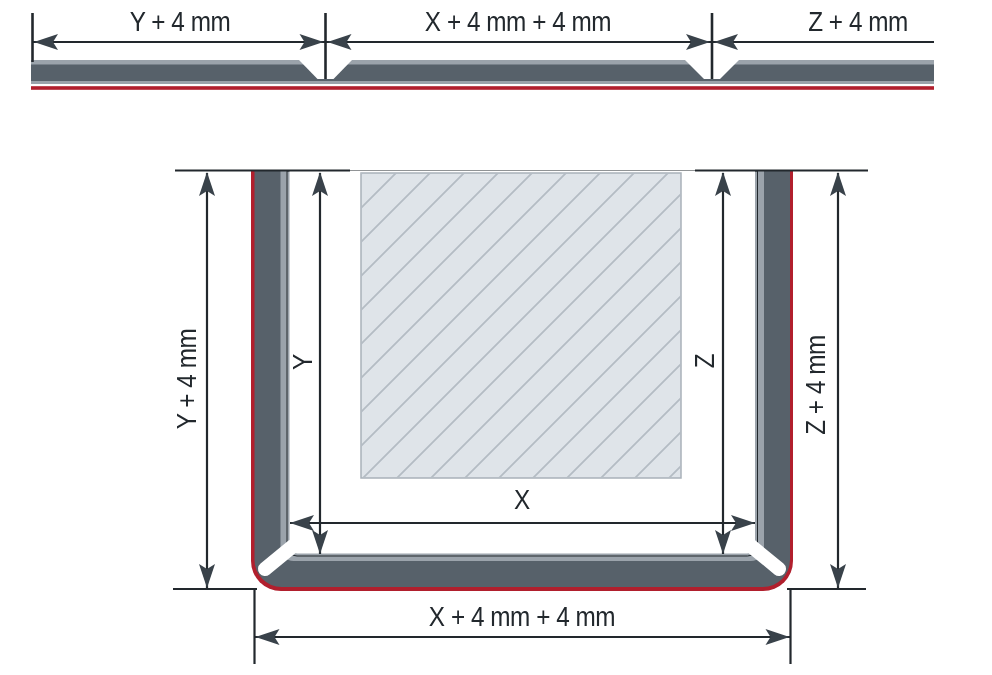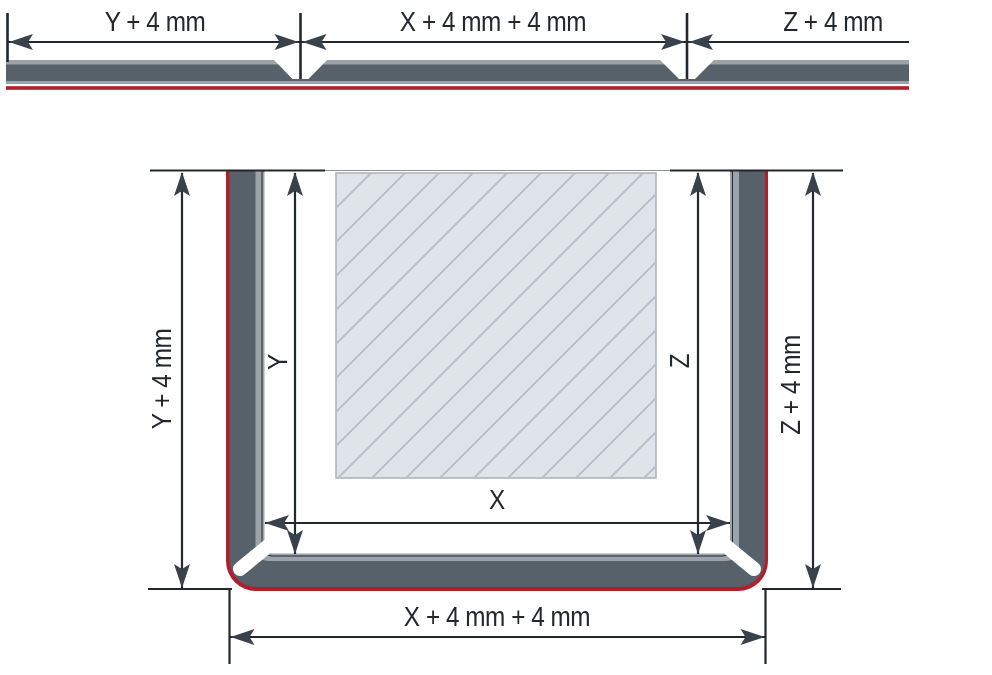--- a/index.html
+++ b/index.html
@@ -3,20 +3,21 @@
 <meta charset="utf-8">
 <style>
   html, body { margin: 0; padding: 0; background: #ffffff; }
   .canvas {
     position: relative;
     width: 909px;
     height: 675px;
     background: #ffffff;
     overflow: hidden;
     font-family: "Liberation Sans", sans-serif;
+    margin-left: 25px;
   }
   .canvas svg { position: absolute; left: 0; top: 0; }
 
   
   .fill-dark   { fill: var(--profile-dark,  #57616a); }
   .fill-liner  { fill: var(--profile-liner, #9ba3ab); }
   .fill-red    { fill: var(--adhesive-red,  #b11f2d); }
   .fill-white  { fill: #ffffff; }
   .fill-panel  { fill: var(--panel-fill,    #dfe4e9); }
   .stroke-line { stroke: var(--line-color, #22282d); fill: none; }

